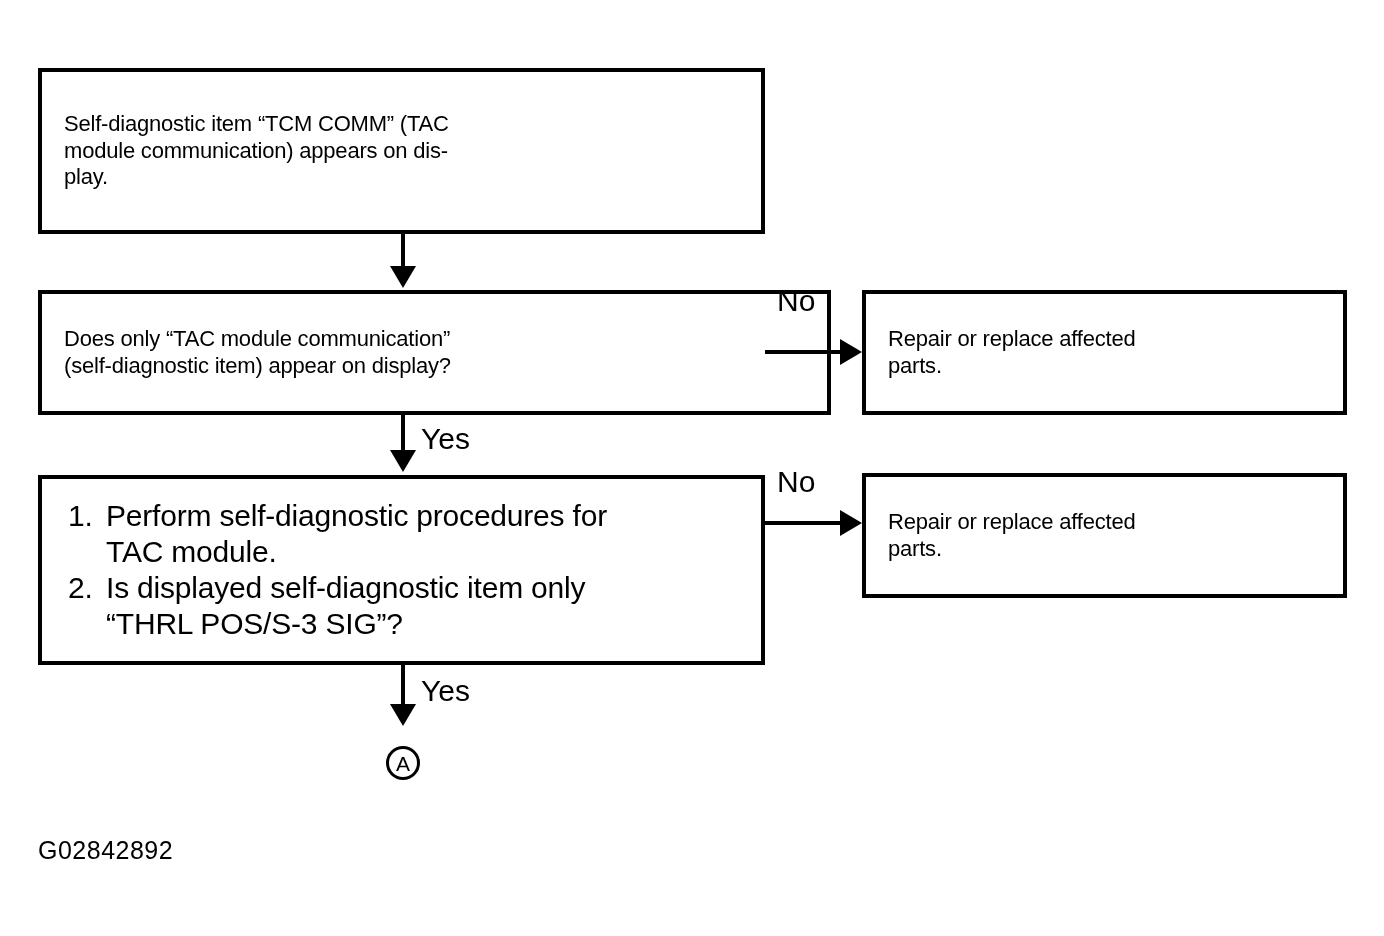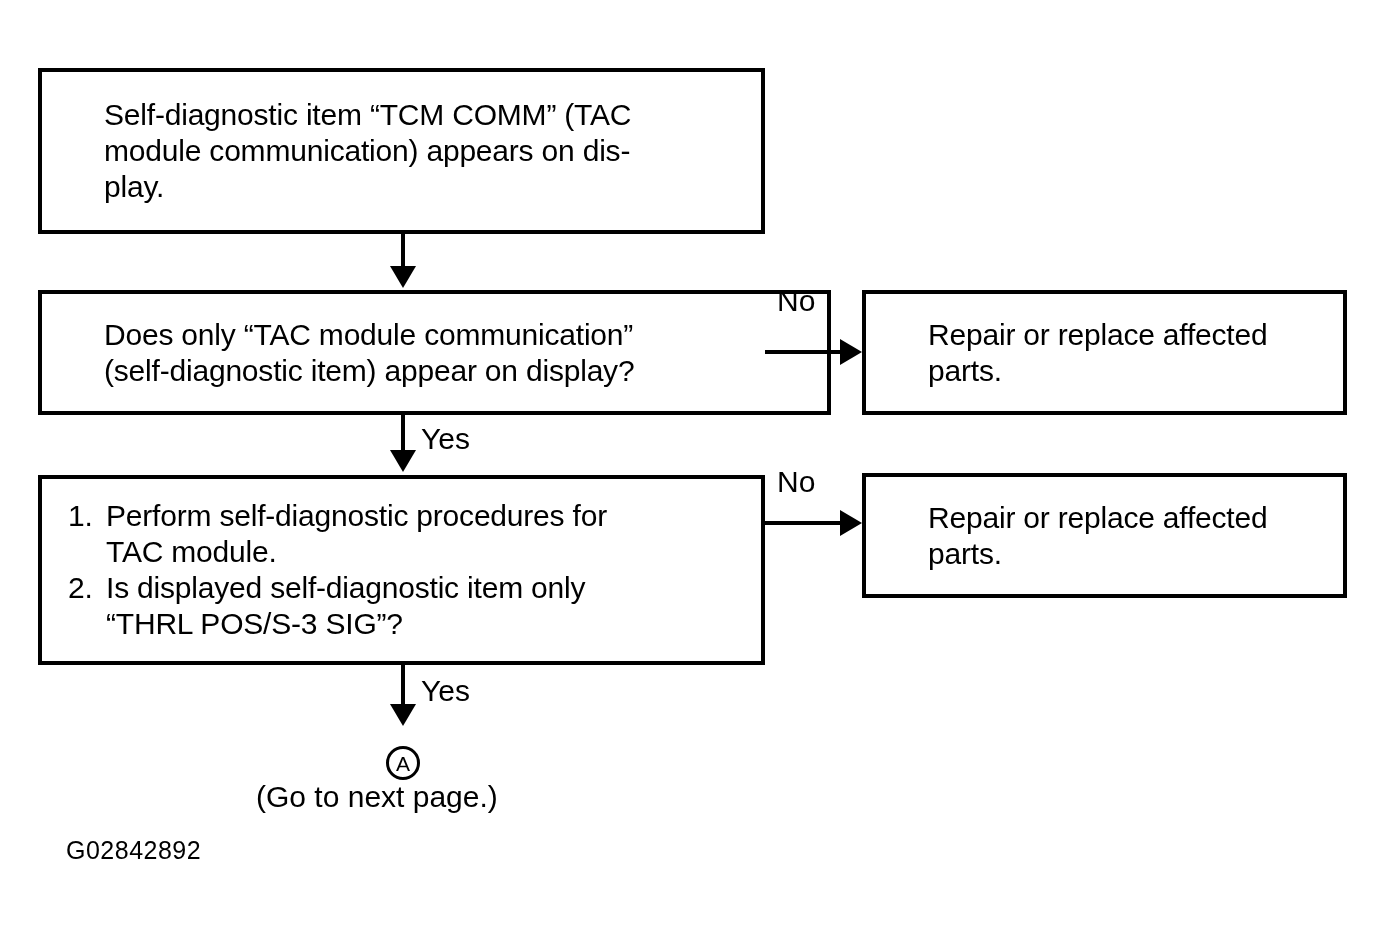--- a/index.html
+++ b/index.html
@@ -20,26 +20,25 @@
   }
   .box {
     position: absolute;
     box-sizing: border-box;
     border: 4px solid #000000;
     background: #ffffff;
     display: flex;
     align-items: center;
   }
   .box-text {
-    font-size: 30px;
+    font-size: 22px;
     line-height: 1.20;
     letter-spacing: -0.2px;
     padding: 0 0 0 22px;
     white-space: pre-line;
-    margin-left: 40px;
   }
   .box-list {
     font-size: 30px;
     line-height: 1.20;
     letter-spacing: -0.2px;
     padding: 0 0 0 26px;
     margin: 0;
   }
   .li {
     display: flex;
@@ -105,21 +104,20 @@
     font-size: 30px;
     line-height: 1;
     white-space: nowrap;
   }
   .fig-id {
     position: absolute;
     font-size: 25px;
     line-height: 1;
     letter-spacing: 0.5px;
     white-space: nowrap;
-    margin-left: 28px;
   }
 </style>
 </head>
 <body>
 
 <div id="canvas">
 
   <div class="box" style="left:38px; top:68px; width:727px; height:166px;">
     <div class="box-text">Self-diagnostic item “TCM COMM” (TAC
 module communication) appears on dis-
@@ -171,17 +169,16 @@
 parts.</div>
   </div>
 
   <div class="vline" style="left:401px; top:665px; height:50px;"></div>
   <div class="arrow-down" style="left:390px; top:704px;"></div>
   <div class="edge-label" style="left:421px; top:676px;">Yes</div>
 
   <div class="circle-marker" style="left:386px; top:746px;">
     <span>A</span>
   </div>
-  <div class="plain-text" style="left:256px; top:782px;">(Go to next page.)</div>
 
   <div class="fig-id" style="left:38px; top:838px;">G02842892</div>
 
 </div>
 
 </body></html>

